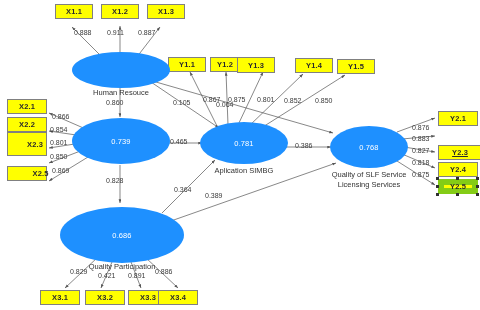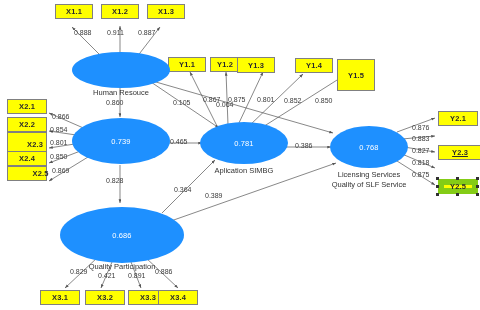--- a/index.html
+++ b/index.html
@@ -146,23 +146,20 @@
 
   <div class="ind" style="left:7px;top:99px;width:40px;height:15px;">
     <span>X2.1</span>
   </div>
   <div class="ind" style="left:7px;top:117px;width:40px;height:15px;">
     <span>X2.2</span>
   </div>
   <div class="ind" style="left:7px;top:132px;width:40px;height:24px;padding-left:16px;">
     <span>X2.3</span>
   </div>
-  <div class="ind" style="left:7px;top:151px;width:40px;height:15px;">
-    <span>X2.4</span>
-  </div>
   <div class="ind" style="left:7px;top:166px;width:40px;height:15px;padding-left:27px;">
     <span>X2.5</span>
   </div>
   <div class="coef" style="left:52px;top:113px;">0.866</div>
   <div class="coef" style="left:50px;top:126px;">0.854</div>
   <div class="coef" style="left:50px;top:139px;">0.801</div>
   <div class="coef" style="left:50px;top:153px;">0.850</div>
   <div class="coef" style="left:52px;top:167px;">0.869</div>
 
   <div class="ind" style="left:40px;top:290px;width:40px;height:15px;">
@@ -187,34 +184,37 @@
   </div>
   <div class="ind" style="left:210px;top:57px;width:30px;height:15px;">
     <span>Y1.2</span>
   </div>
   <div class="ind" style="left:237px;top:57px;width:38px;height:16px;">
     <span>Y1.3</span>
   </div>
   <div class="ind" style="left:295px;top:58px;width:38px;height:15px;">
     <span>Y1.4</span>
   </div>
-  <div class="ind" style="left:337px;top:59px;width:38px;height:32px;">
+  <div class="ind" style="left:337px;top:59px;width:38px;height:15px;">
     <span>Y1.5</span>
   </div>
   <div class="coef" style="left:203px;top:96px;">0.867</div>
   <div class="coef" style="left:228px;top:96px;">0.875</div>
   <div class="coef" style="left:257px;top:96px;">0.801</div>
   <div class="coef" style="left:284px;top:97px;">0.852</div>
   <div class="coef" style="left:315px;top:97px;">0.850</div>
 
   <div class="ind" style="left:438px;top:111px;width:40px;height:15px;">
     <span>Y2.1</span>
   </div>
   <div class="ind" style="left:438px;top:145px;width:44px;height:15px;text-decoration:underline;">
     <span>Y2.3</span>
+  </div>
+  <div class="ind" style="left:438px;top:162px;width:40px;height:15px;">
+    <span>Y2.4</span>
   </div>
   <div class="ind selected" style="left:438px;top:179px;width:40px;height:15px;">
     <span>Y2.5</span>
   </div>
 
   <div class="handle" style="left:436px;top:177px;"></div>
   <div class="handle" style="left:456px;top:177px;"></div>
   <div class="handle" style="left:476px;top:177px;"></div>
   <div class="handle" style="left:436px;top:185px;"></div>
   <div class="handle" style="left:476px;top:185px;"></div>
@@ -246,22 +246,22 @@
 
   <div class="lv" style="left:200px;top:122px;width:88px;height:42px;">
     <span>0.781</span>
   </div>
   <div class="lvlabel" style="left:196px;top:166px;width:96px;">Aplication SIMBG</div>
 
   <div class="lv" style="left:330px;top:126px;width:78px;height:42px;align-items:center;">
     <span>0.768</span>
   </div>
   <div class="lvlabel" style="left:313px;top:170px;width:112px;">
+    <div>Quality of SLF Service</div>
     <div>Licensing Services</div>
-    <div>Quality of SLF Service</div>
   </div>
 
   <div class="coef" style="left:173px;top:99px;">0.105</div>
   <div class="coef" style="left:170px;top:138px;">0.465</div>
   <div class="coef" style="left:174px;top:186px;">0.364</div>
   <div class="coef" style="left:295px;top:142px;">0.386</div>
   <div class="coef" style="left:205px;top:192px;">0.389</div>
   <div class="coef" style="left:216px;top:101px;">0.064</div>
 
 </div>

